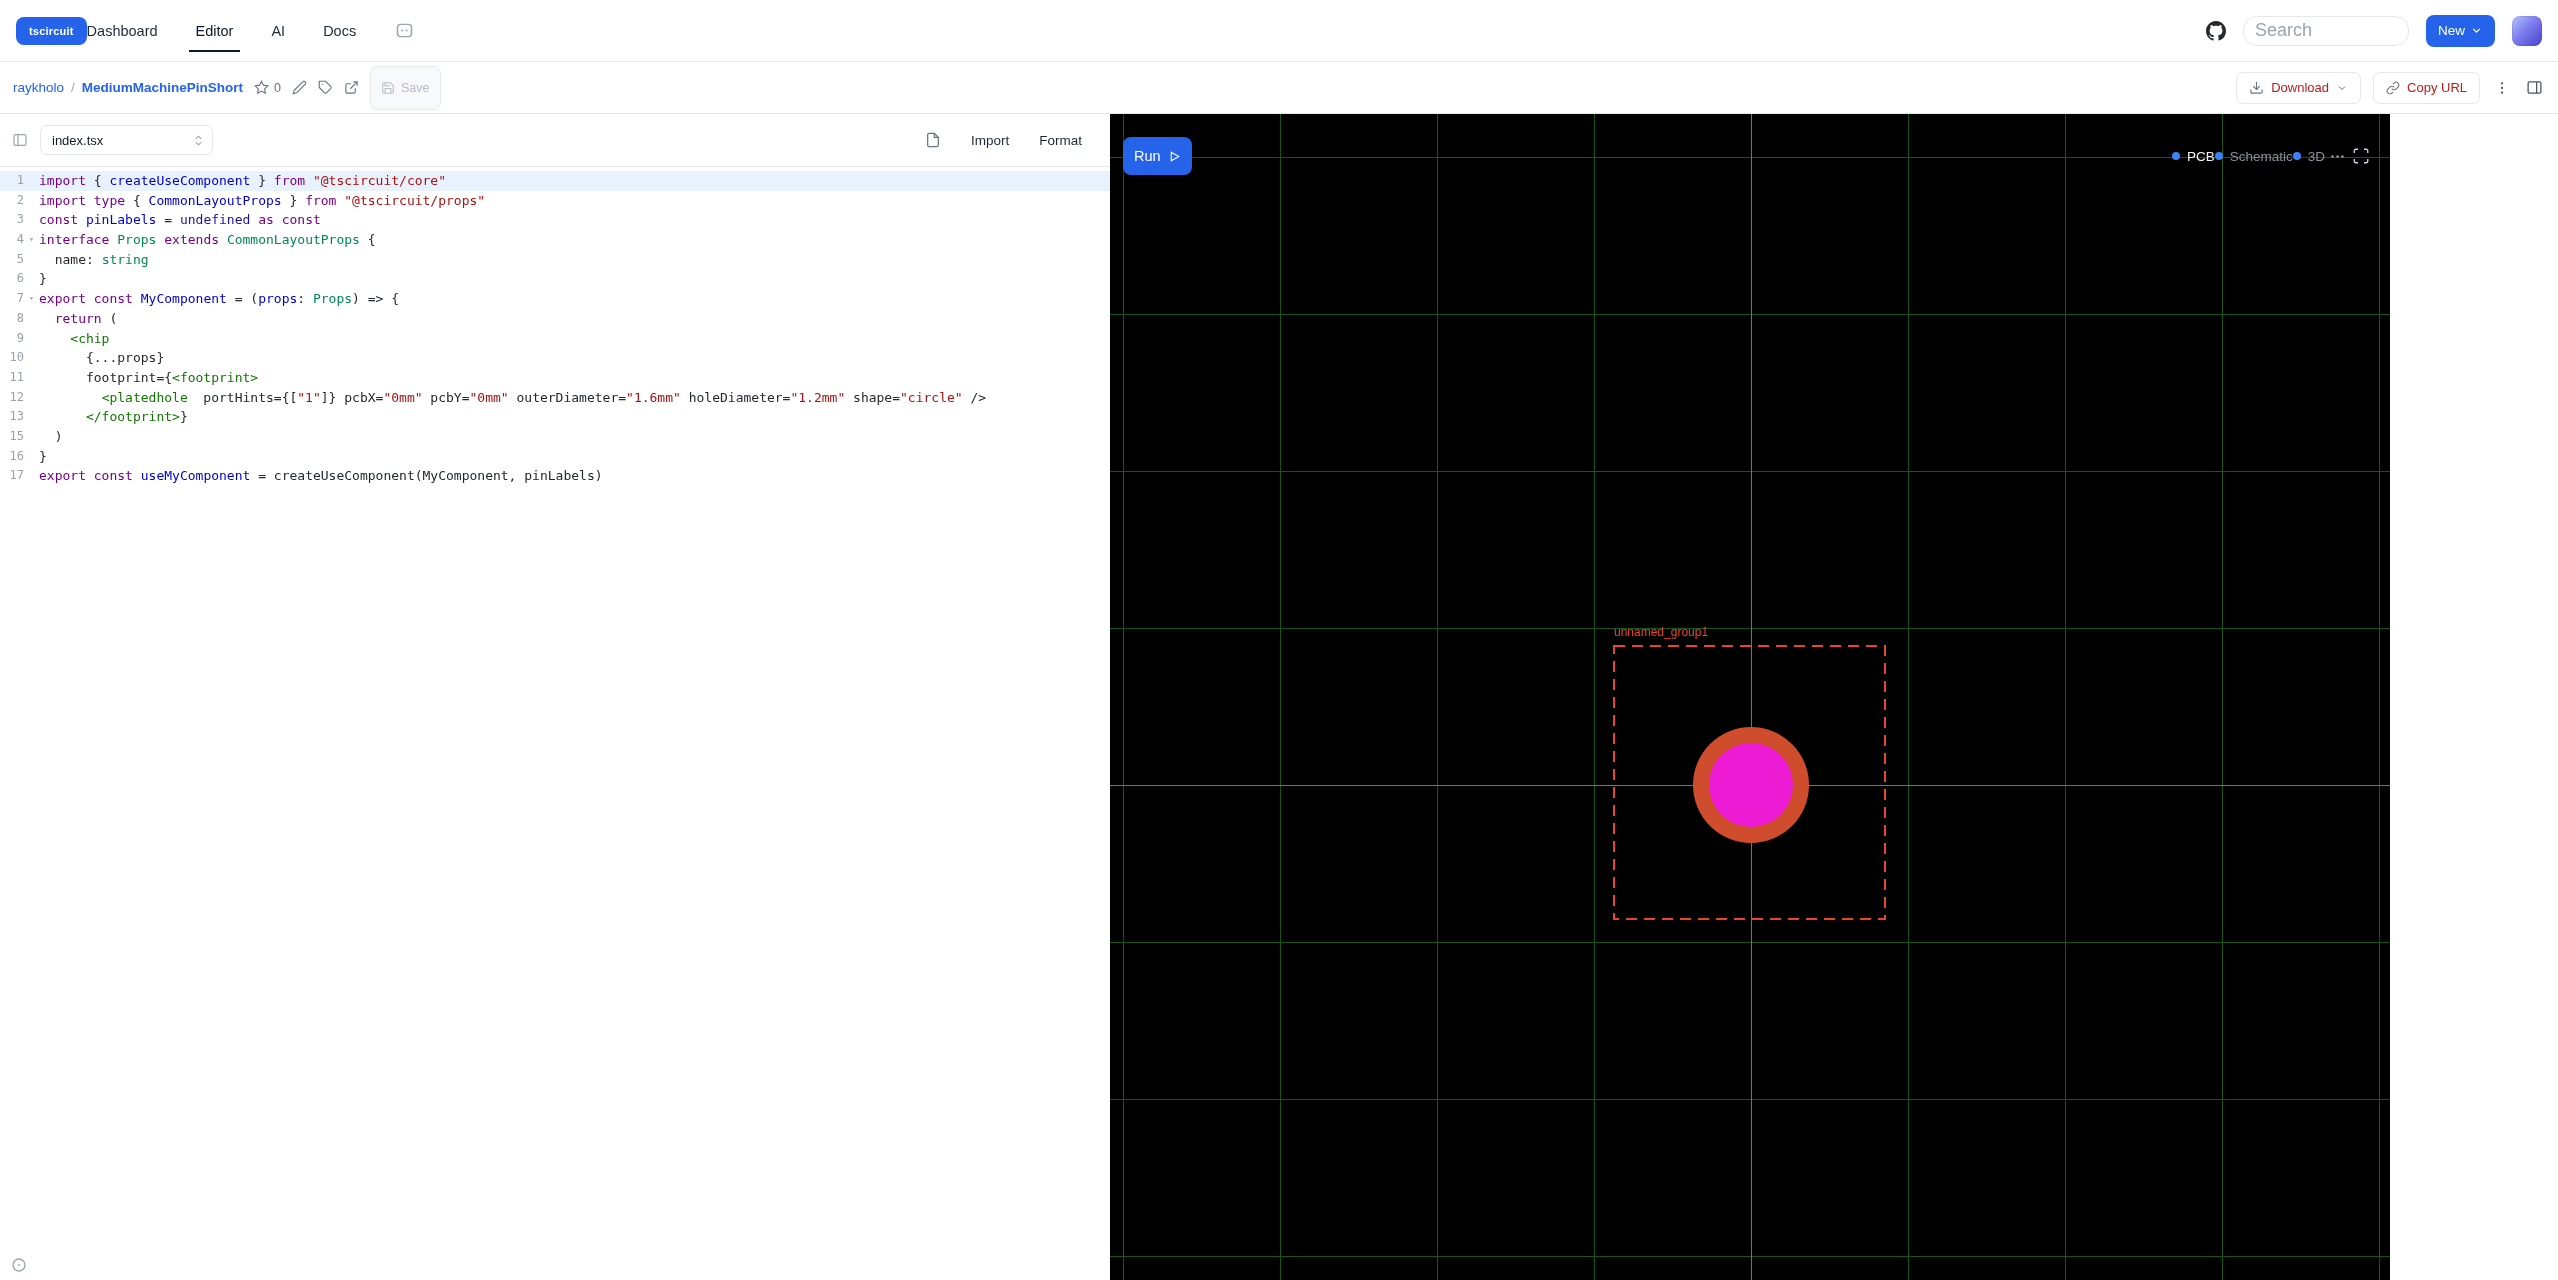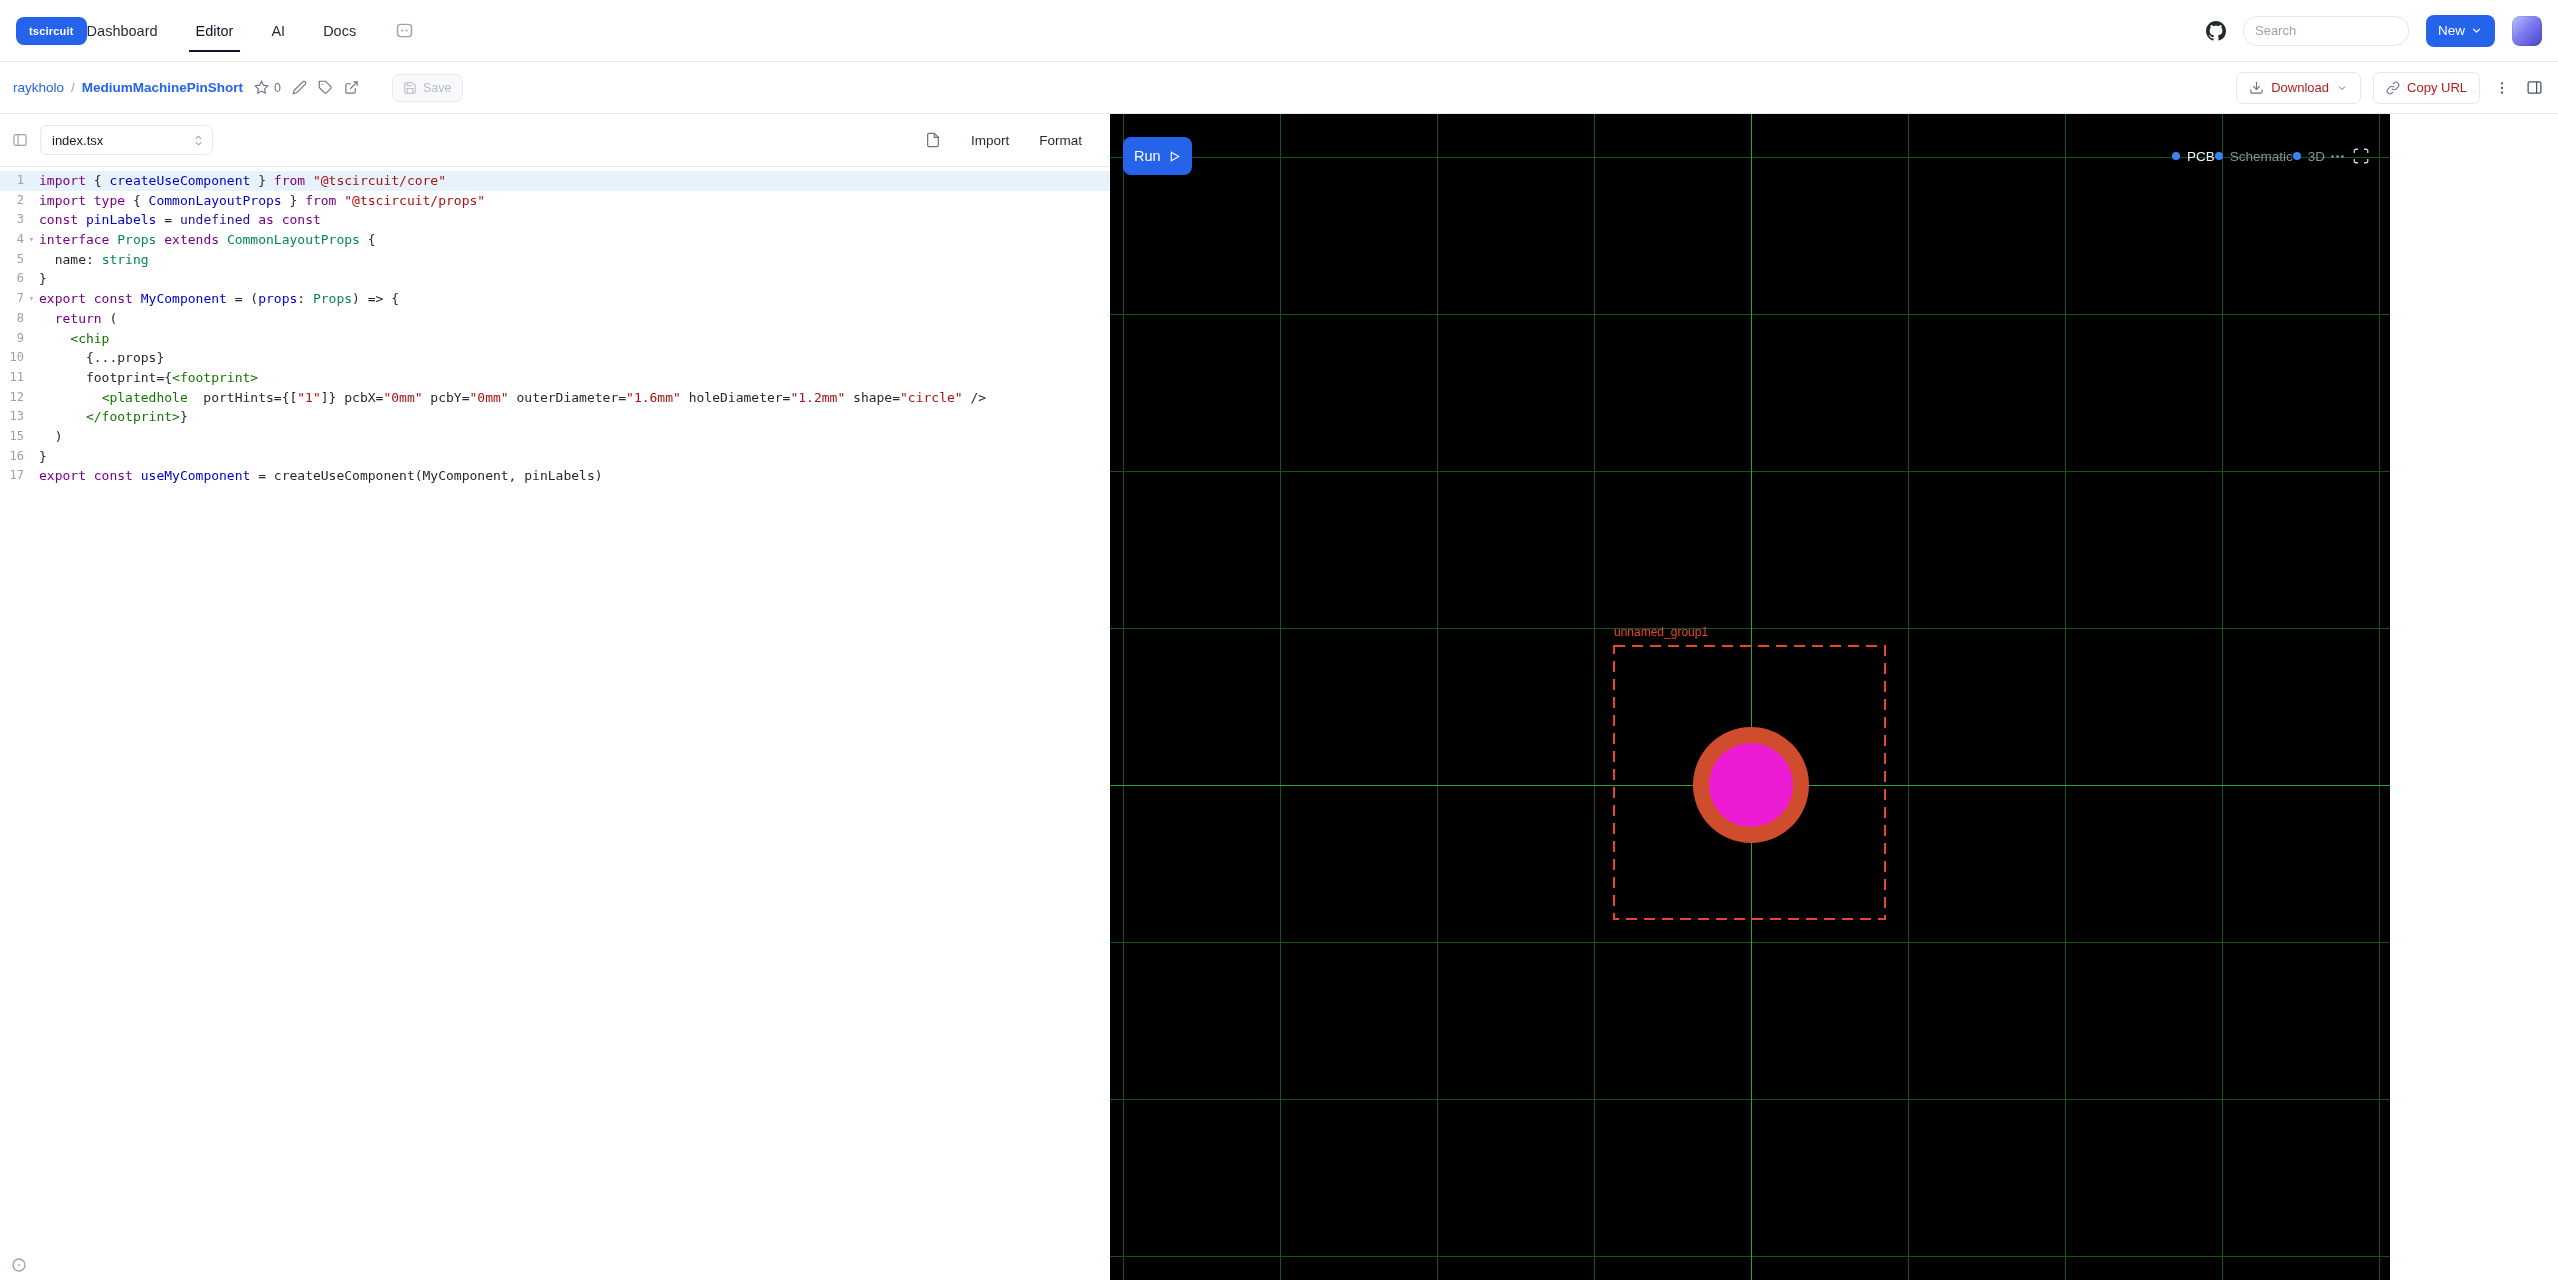--- a/index.html
+++ b/index.html
@@ -23,39 +23,39 @@
   .logo{background:var(--brand);color:#fff;font-weight:bold;font-size:11px;
     padding:8px 13px;border-radius:8px;letter-spacing:.2px;cursor:pointer}
   .nav-links{display:flex;align-items:center;gap:38px;font-size:14.5px;color:#1f2937}
   .nav-link{position:relative;cursor:pointer;line-height:20px}
   .nav-link.active{color:#0f172a}
   .nav-link.active::after{content:"";position:absolute;left:-7px;right:-7px;bottom:-11px;height:2px;background:#0f172a}
   .nav-extra{display:flex;align-items:center;color:#9ca3af}
   .nav-right{margin-left:auto;display:flex;align-items:center;gap:17px}
   .gh{color:#24292f;display:flex;align-items:center;cursor:pointer}
   .search-input{width:166px;height:30px;border:1px solid #e5e7eb;border-radius:14px;
-    padding:0 11px;font-size:13px;color:#111827;outline:none;background:#fff}
+    padding:0 11px;font-size:18px;color:#111827;outline:none;background:#fff}
   .search-input::placeholder{color:#9ca3af}
   .new-btn{height:32px;background:var(--brand);color:#fff;border:none;border-radius:8px;
     font-size:13.5px;display:flex;align-items:center;gap:5px;padding:0 12px}
   .avatar{width:30px;height:30px;border-radius:8px;cursor:pointer;
     background:linear-gradient(135deg,#b6c5fa 0%,#7e7df0 45%,#4644c9 100%);
     box-shadow:inset 0 0 0 1px rgba(0,0,0,.08)}
 
   
   .project-bar{height:52px;flex:none;display:flex;align-items:center;padding:0 13px;
     border-bottom:1px solid #e6e8eb;background:#fff}
   .breadcrumb{display:flex;align-items:center;gap:7px;font-size:13.5px}
   .crumb-owner{color:var(--brand);cursor:pointer}
   .crumb-sep{color:#9ca3af}
   .crumb-name{color:var(--brand);font-weight:bold;cursor:pointer}
   .meta-icons{display:flex;align-items:center;gap:11px;margin-left:11px;color:#6b7280}
   .meta-icons .ic{display:flex;align-items:center;cursor:pointer}
   .star-count{font-size:12.5px;color:#6b7280;margin-left:-6px}
-  .save-btn{margin-left:22px;height:28px;display:flex;align-items:center;gap:6px;padding:0 10px;
+  .save-btn{margin-left:0;height:44px;display:flex;align-items:center;gap:6px;padding:0 10px;
     border:1px solid #e8eaed;border-radius:7px;background:#f8f9fb;color:#b6bcc6;font-size:12.5px;cursor:default}
   .bar-right{margin-left:auto;display:flex;align-items:center;gap:12px}
   .btn-outline{height:32px;display:flex;align-items:center;gap:7px;padding:0 12px;
     border:1px solid #e5e7eb;border-radius:7px;background:#fff;font-size:13px;color:#b91c1c}
   .btn-outline .dim{color:#6b7280;display:flex;align-items:center}
   .icon-btn{color:#4b5563;background:none;border:none;display:flex;align-items:center;padding:2px}
 
   
   .main{display:flex;height:1166px;flex:none}
 

